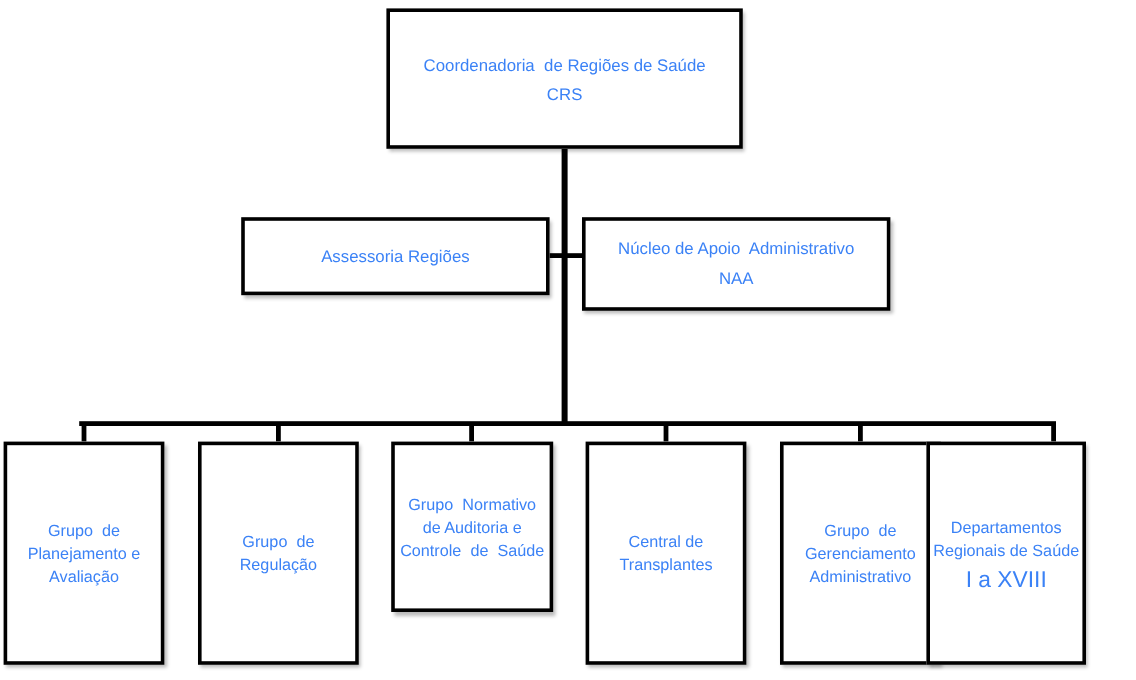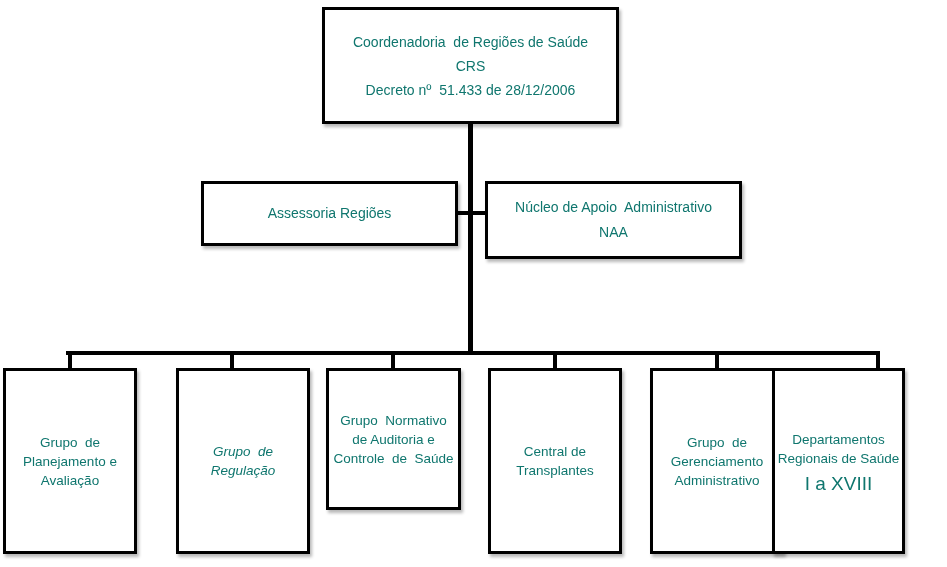--- a/index.html
+++ b/index.html
@@ -2,21 +2,21 @@
 <html><head>
 <meta charset="utf-8">
 <style>
   html, body { margin: 0; padding: 0; background: #ffffff; }
   .stage {
     position: relative;
     width: 947px;
     height: 567px;
     background: #ffffff;
     font-family: "Liberation Sans", sans-serif;
-    color: #0f766e;
+    color: #3b82f6;
     overflow: hidden;
   }
   .box {
     position: absolute;
     box-sizing: border-box;
     background: #ffffff;
     border: 3px solid #000000;
     box-shadow: 2px 3px 3px rgba(0,0,0,0.28);
     display: flex;
     flex-direction: column;
@@ -54,39 +54,38 @@
   <div class="conn" style="left:68px; top:354px; width:4px; height:14px;"></div>
   <div class="conn" style="left:230px; top:354px; width:4px; height:14px;"></div>
   <div class="conn" style="left:391px; top:354px; width:4px; height:14px;"></div>
   <div class="conn" style="left:553px; top:354px; width:4px; height:14px;"></div>
   <div class="conn" style="left:715px; top:354px; width:4px; height:14px;"></div>
   <div class="conn" style="left:876px; top:354px; width:4px; height:14px;"></div>
 
   <div class="box" style="left:322px; top:7px; width:297px; height:117px;">
     <div class="root-line">Coordenadoria  de Regiões de Saúde</div>
     <div class="root-line">CRS</div>
-    <div class="root-line">Decreto nº  51.433 de 28/12/2006</div>
   </div>
 
   <div class="box" style="left:201px; top:181px; width:257px; height:65px;">
     <div class="staff-line">Assessoria Regiões</div>
   </div>
 
   <div class="box" style="left:485px; top:181px; width:257px; height:78px;">
     <div class="staff-line">Núcleo de Apoio  Administrativo</div>
     <div class="staff-line">NAA</div>
   </div>
 
   <div class="box" style="left:3px; top:368px; width:134px; height:186px;">
     <div class="dept-label">Grupo  de
 Planejamento e
 Avaliação</div>
   </div>
 
-  <div class="box" style="left:176px; top:368px; width:134px; height:186px;font-style:italic;">
+  <div class="box" style="left:165px; top:368px; width:134px; height:186px;">
     <div class="dept-label">Grupo  de  Regulação</div>
   </div>
 
   <div class="box" style="left:326px; top:368px; width:135px; height:142px;">
     <div class="dept-label">Grupo  Normativo
 de Auditoria e
 Controle  de  Saúde</div>
   </div>
 
   <div class="box" style="left:488px; top:368px; width:134px; height:186px;">

